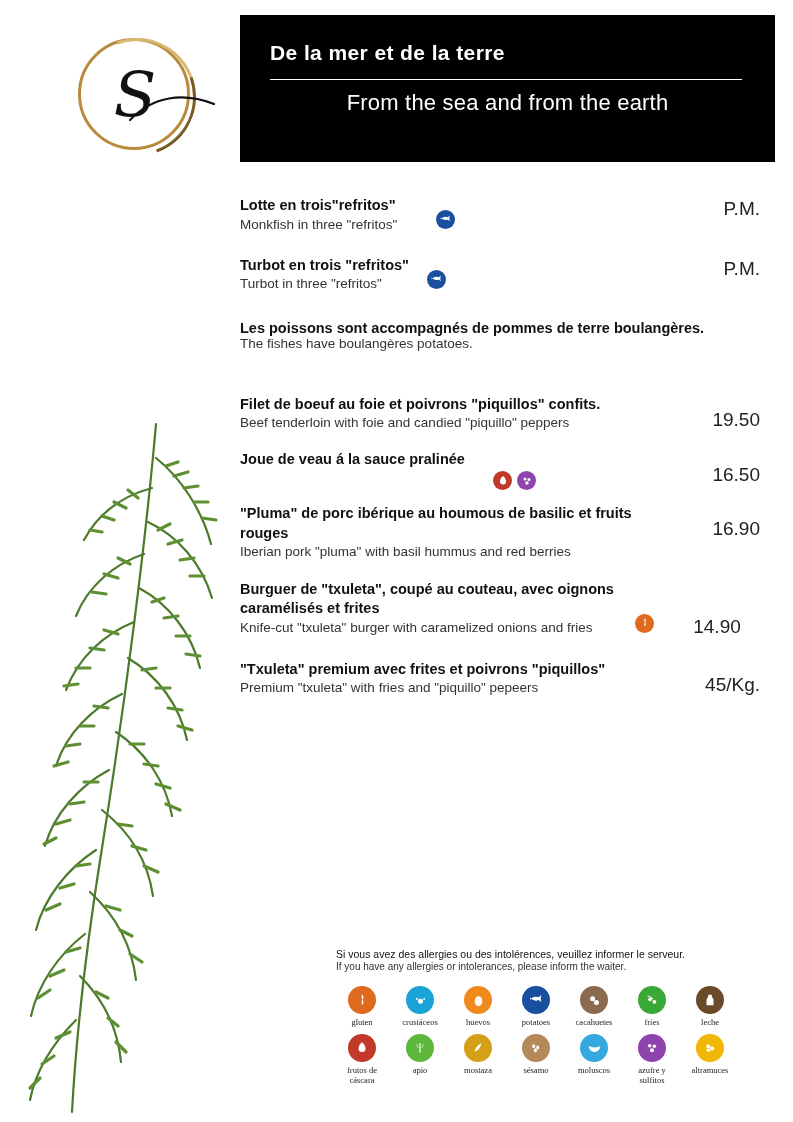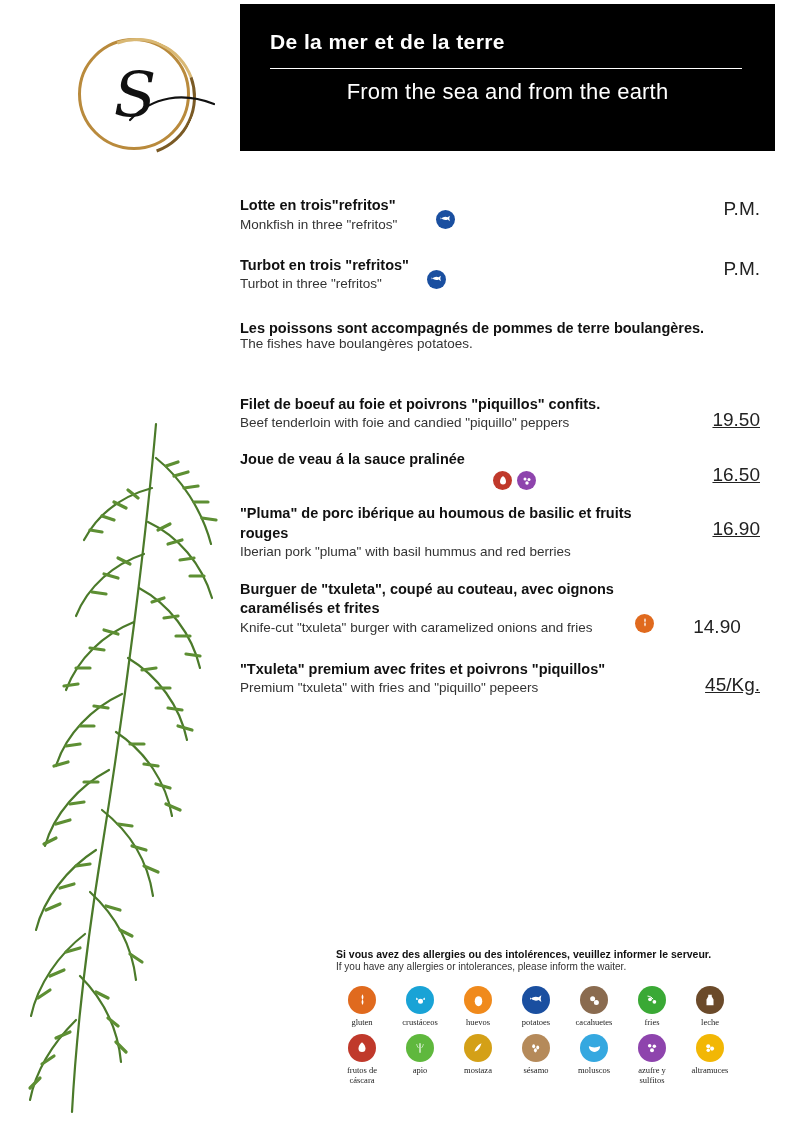--- a/index.html
+++ b/index.html
@@ -37,21 +37,21 @@
     font-size: 62px;
     color: #111;
     letter-spacing: -2px;
   }
   .logo-swash {
     position: absolute; left: 56px; top: 62px; width: 90px; height: 40px;
   }
 
   
   .header-band {
-    position: absolute; left: 240px; top: 4px; width: 535px; height: 147px;
+    position: absolute; left: 240px; top: 15px; width: 535px; height: 147px;
     background: #000; color: #fff;
     padding: 26px 30px 0 30px;
   }
   .header-fr {
     font-size: 21px; font-weight: 600; letter-spacing: .4px;
     font-family: "Liberation Sans", sans-serif;
   }
   .header-rule {
     margin: 14px 0 10px 0; height: 1px; background: #ffffff; width: 472px;
   }
@@ -72,40 +72,40 @@
   .name-fr {
     font-size: 14.5px; font-weight: 700; color: #111; line-height: 1.35;
   }
   .name-en {
     font-size: 13.5px; font-weight: 400; color: #333; line-height: 1.35;
   }
   .price {
     flex: 0 0 86px; text-align: right; font-size: 19px; color: #222;
     padding-top: 2px;
   }
-  .price.mid { padding-top: 14px; text-decoration: underline; }
+  .price.mid { padding-top: 14px; }
 
   .allerg-inline { display: inline-flex; gap: 5px; vertical-align: middle; margin-left: 10px; }
   .dot {
     width: 19px; height: 19px; border-radius: 50%;
     display: inline-flex; align-items: center; justify-content: center;
     color: #fff; font-size: 10px; line-height: 1;
   }
   .dot svg { display: block; }
 
   .note { margin-top: 26px; margin-bottom: 44px; }
   .note .fr { font-size: 14.5px; font-weight: 700; color: #111; }
   .note .en { font-size: 13.5px; color: #333; }
 
   .sec2 { margin-top: 6px; }
   .sec2 .item { margin-bottom: 18px; }
 
   
   .footer { position: absolute; left: 336px; top: 948px; width: 400px; }
-  .footer-fr { font-size: 10.5px; font-weight: 700; color: #111; }
+  .footer-fr { font-size: 10.5px; font-weight: 400; color: #111; }
   .footer-en { font-size: 10px; color: #333; margin-top: 1px; }
   .legend { margin-top: 14px; }
   .legend-row { display: flex; gap: 6px; font-family: Liberation Serif, serif; }
   .legend-cell {
     width: 53px; text-align: center;
     display: flex; flex-direction: column; align-items: center;
     margin-bottom: 6px;
   }
   .legend-icon {
     width: 28px; height: 28px; border-radius: 50%;

